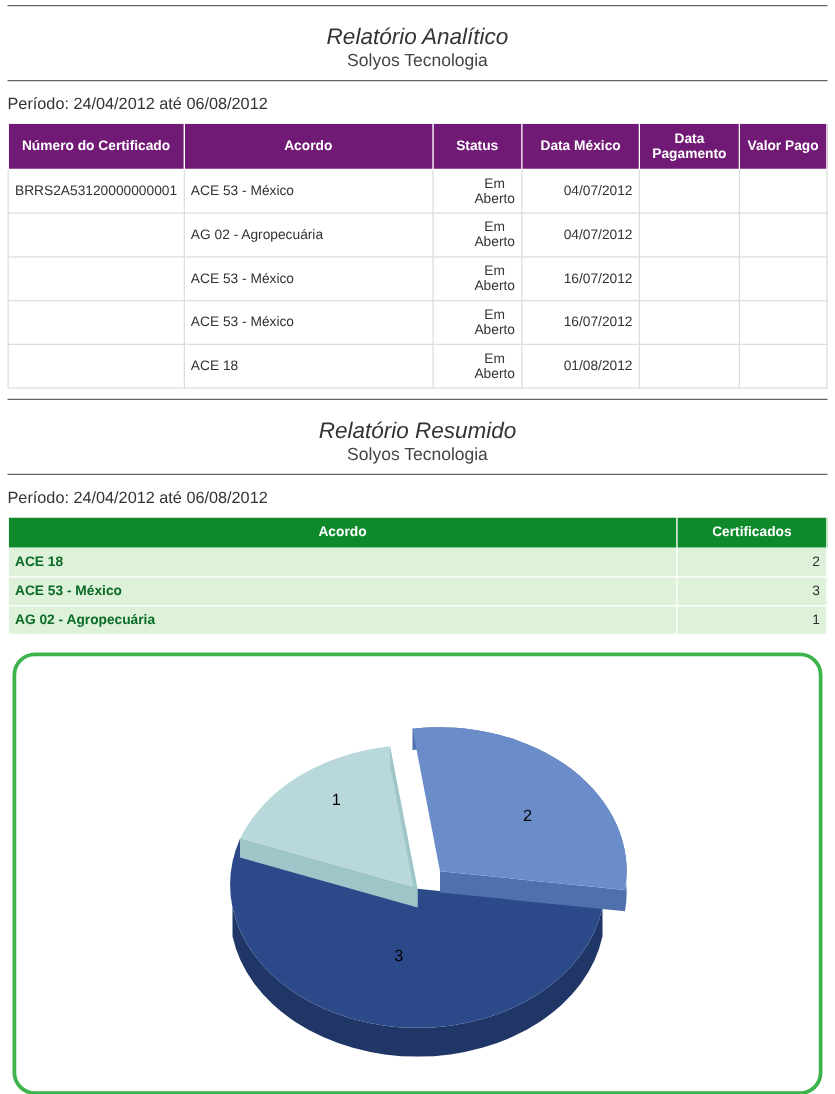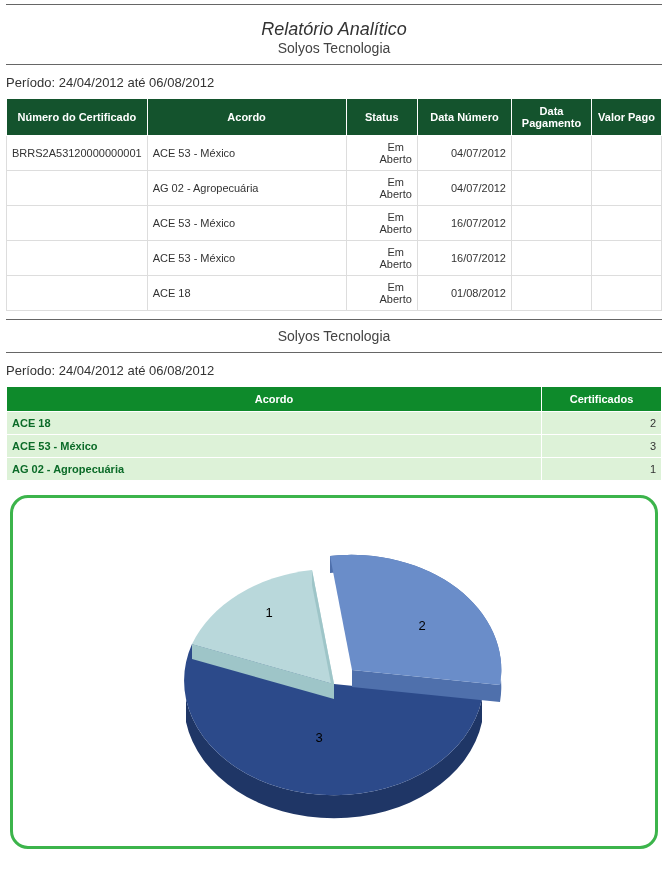--- a/index.html
+++ b/index.html
@@ -42,21 +42,21 @@
       font-family: "Trebuchet MS", Verdana, sans-serif;
       font-size: 13px;
       margin: 10px 0 8px 0;
     }
     table {
       width: 100%;
       border-collapse: collapse;
       font-size: 11px;
     }
     th {
-      background: #14532d;
+      background: #701a75;
       color: #fff;
       font-weight: bold;
       text-align: center;
       padding: 6px 5px;
       border: 1px solid #fff;
       font-size: 11px;
     }
     td {
       padding: 5px 5px;
       border: 1px solid #ddd;
@@ -116,21 +116,21 @@
   <div class="report-subtitle">Solyos Tecnologia</div>
   <hr class="rule">
   <div class="period">Período: 24/04/2012 até 06/08/2012</div>
 
   <table>
     <thead>
       <tr>
         <th style="width:130px">Número do Certificado</th>
         <th>Acordo</th>
         <th style="width:41px">Status</th>
-        <th style="width:80px">Data Número</th>
+        <th style="width:80px">Data México</th>
         <th style="width:80px">Data Pagamento</th>
         <th style="width:70px">Valor Pago</th>
       </tr>
     </thead>
     <tbody>
       <tr>
         <td>BRRS2A53120000000001</td>
         <td>ACE 53 - México</td>
         <td class="col-center">Em Aberto</td>
         <td class="col-center">04/07/2012</td>
@@ -167,20 +167,21 @@
         <td class="col-center">Em Aberto</td>
         <td class="col-center">01/08/2012</td>
         <td></td>
         <td></td>
       </tr>
     </tbody>
   </table>
 
   <hr class="rule" style="margin-top:8px;">
 
+  <div class="report-title">Relatório Resumido</div>
   <div class="report-subtitle">Solyos Tecnologia</div>
   <hr class="rule">
   <div class="period">Período: 24/04/2012 até 06/08/2012</div>
 
   <table class="summary-table">
     <thead>
       <tr>
         <th>Acordo</th>
         <th style="width:120px">Certificados</th>
       </tr>

